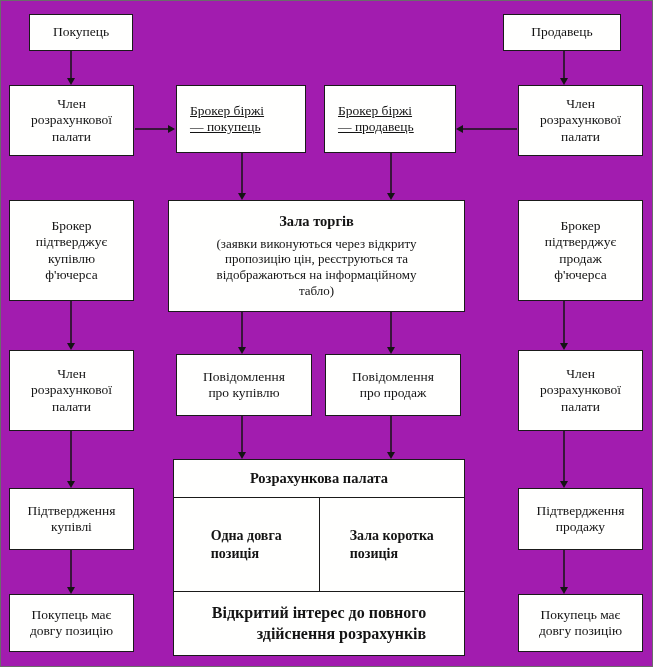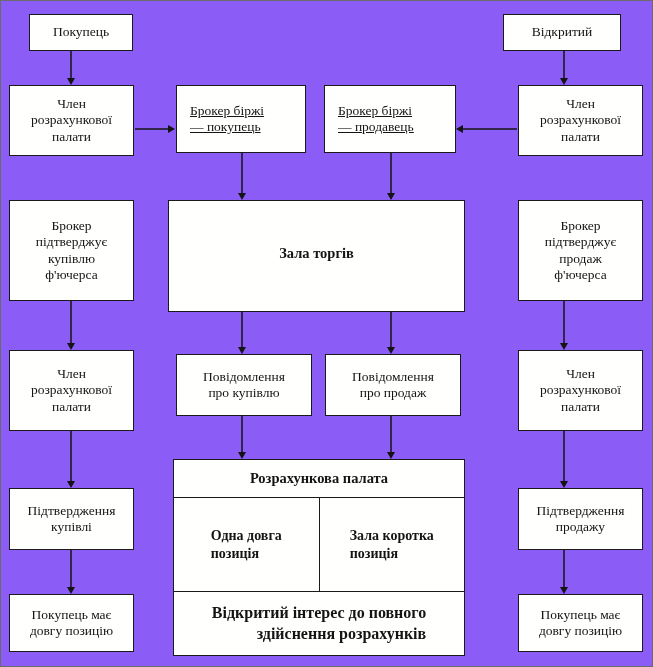--- a/index.html
+++ b/index.html
@@ -5,21 +5,21 @@
   * { box-sizing: border-box; margin: 0; padding: 0; }
   html, body { background: #ffffff; }
   body {
     font-family: "Liberation Serif", "DejaVu Serif", serif;
     color: #141414;
   }
   .stage {
     position: relative;
     width: 653px;
     height: 667px;
-    background: #8b5cf6;
+    background: #a21caf;
     border: 1px solid #6b6b6b;
     overflow: hidden;
   }
   .arrows {
     position: absolute;
     left: 0; top: 0;
     width: 653px; height: 667px;
     pointer-events: none;
   }
   .arrows line { stroke: #141414; stroke-width: 1.5; }
@@ -161,21 +161,21 @@
 купівлю
 ф'ючерса</div>
   <div class="box" style="left:8px;top:349px;width:125px;height:81px">Член
 розрахункової
 палати</div>
   <div class="box" style="left:8px;top:487px;width:125px;height:62px">Підтвердження
 купівлі</div>
   <div class="box" style="left:8px;top:593px;width:125px;height:58px">Покупець має
 довгу позицію</div>
 
-  <div class="box" style="left:502px;top:13px;width:118px;height:37px">Відкритий</div>
+  <div class="box" style="left:502px;top:13px;width:118px;height:37px">Продавець</div>
   <div class="box" style="left:517px;top:84px;width:125px;height:71px">Член
 розрахункової
 палати</div>
   <div class="box" style="left:517px;top:199px;width:125px;height:101px">Брокер
 підтверджує
 продаж
 ф'ючерса</div>
   <div class="box" style="left:517px;top:349px;width:125px;height:81px">Член
 розрахункової
 палати</div>
@@ -184,20 +184,24 @@
   <div class="box" style="left:517px;top:593px;width:125px;height:58px">Покупець має
 довгу позицію</div>
 
   <div class="box leftalign" style="left:175px;top:84px;width:130px;height:68px">Брокер біржі
 — покупець</div>
   <div class="box leftalign" style="left:323px;top:84px;width:132px;height:68px">Брокер біржі
 — продавець</div>
 
   <div class="box col" style="left:167px;top:199px;width:297px;height:112px">
     <div class="hall-title">Зала торгів</div>
+    <div class="hall-desc">(заявки виконуються через відкриту
+пропозицію цін, реєструються та
+відображаються на інформаційному
+табло)</div>
   </div>
 
   <div class="box" style="left:175px;top:353px;width:136px;height:62px">Повідомлення
 про купівлю</div>
   <div class="box" style="left:324px;top:353px;width:136px;height:62px">Повідомлення
 про продаж</div>
 
   <div class="clearing" style="left:172px;top:458px;width:292px;height:197px">
     <div class="clr-head b">Розрахункова палата</div>
     <div class="clr-mid">

